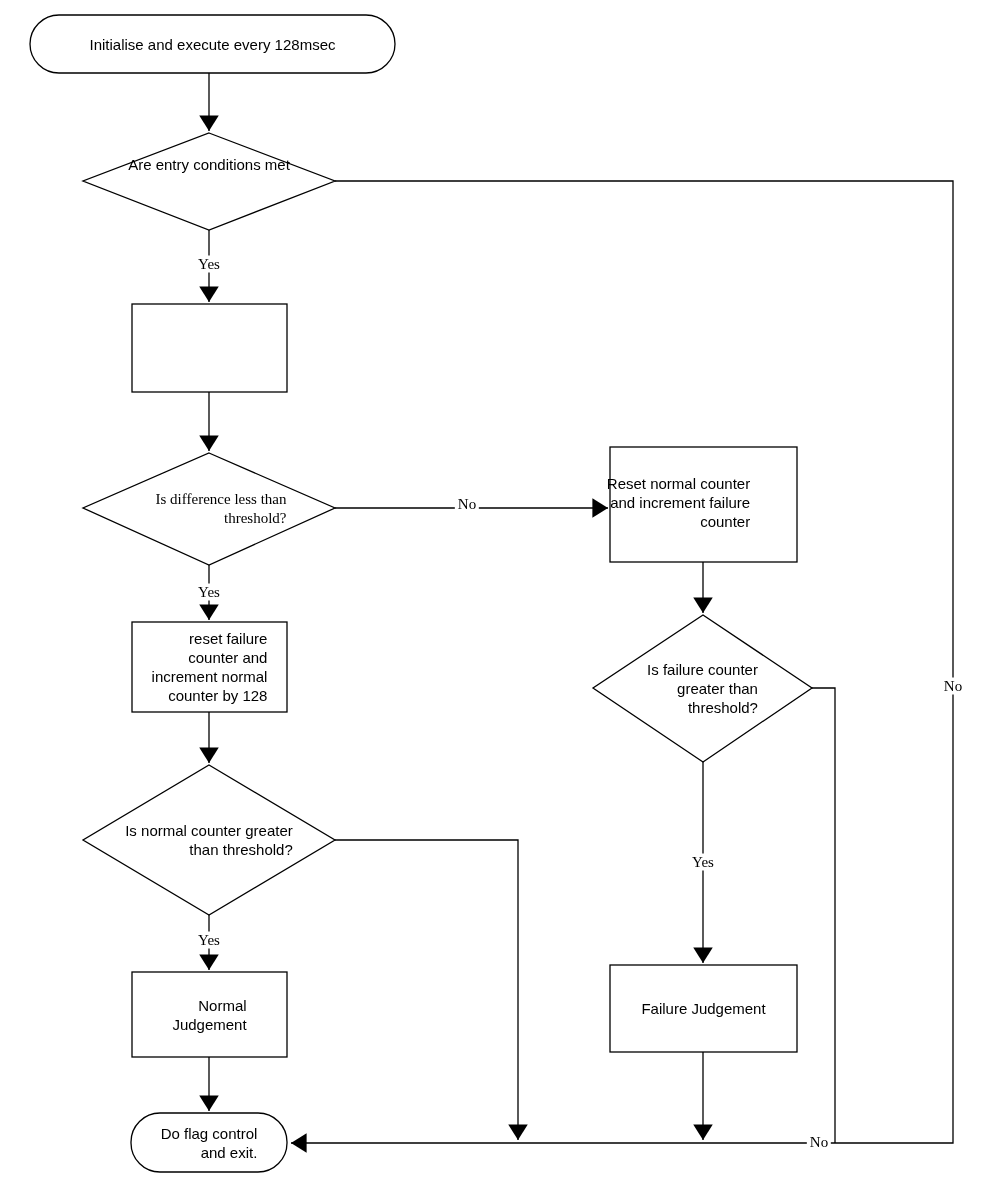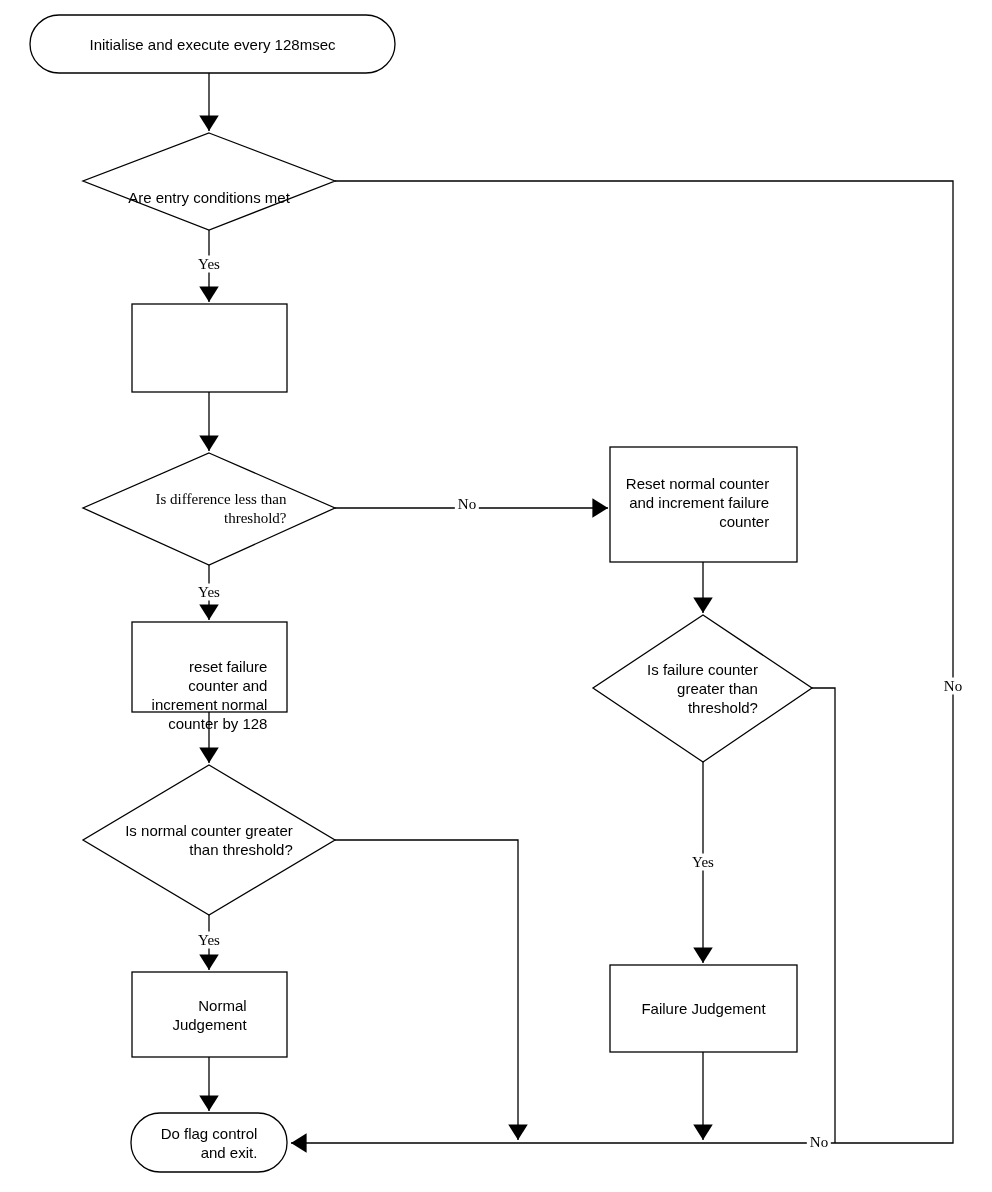--- a/index.html
+++ b/index.html
@@ -72,31 +72,31 @@
     <rect class="shape" x="132" y="622" width="155" height="90"></rect>
     <polygon class="shape" points="703,615 812,688 703,762 593,688"></polygon>
     <polygon class="shape" points="209,765 335,840 209,915 83,840"></polygon>
     <rect class="shape" x="132" y="972" width="155" height="85"></rect>
     <rect class="shape" x="610" y="965" width="187" height="87"></rect>
     <rect class="shape" x="131" y="1113" width="156" height="59" rx="29" ry="29"></rect>
   </svg>
 
   <div class="node-label" style="left:30px;top:15px;width:365px;height:58px;">Initialise and execute every 128msec</div>
 
-  <div class="node-label" style="left:83px;top:149px;width:252px;height:97px;">Are entry conditions met</div>
+  <div class="node-label" style="left:83px;top:116px;width:252px;height:97px;">Are entry conditions met</div>
 
 
   <div class="node-label" style="left:95px;top:453px;width:252px;height:112px;font-family:Liberation Serif, serif;">Is difference less than
 threshold?</div>
 
-  <div class="node-label" style="left:604px;top:447px;width:187px;height:111px;">Reset normal counter
+  <div class="node-label" style="left:585px;top:447px;width:187px;height:111px;">Reset normal counter
 and increment failure
 counter</div>
 
-  <div class="node-label" style="left:132px;top:622px;width:155px;height:90px;margin-top:28px;">reset failure
+  <div class="node-label" style="left:132px;top:622px;width:155px;height:90px;">reset failure
 counter and
 increment normal
 counter by 128</div>
 
   <div class="node-label" style="left:593px;top:615px;width:219px;height:147px;">Is failure counter
 greater than
 threshold?</div>
 
   <div class="node-label" style="left:83px;top:765px;width:252px;height:150px;">Is normal counter greater
 than threshold?</div>

